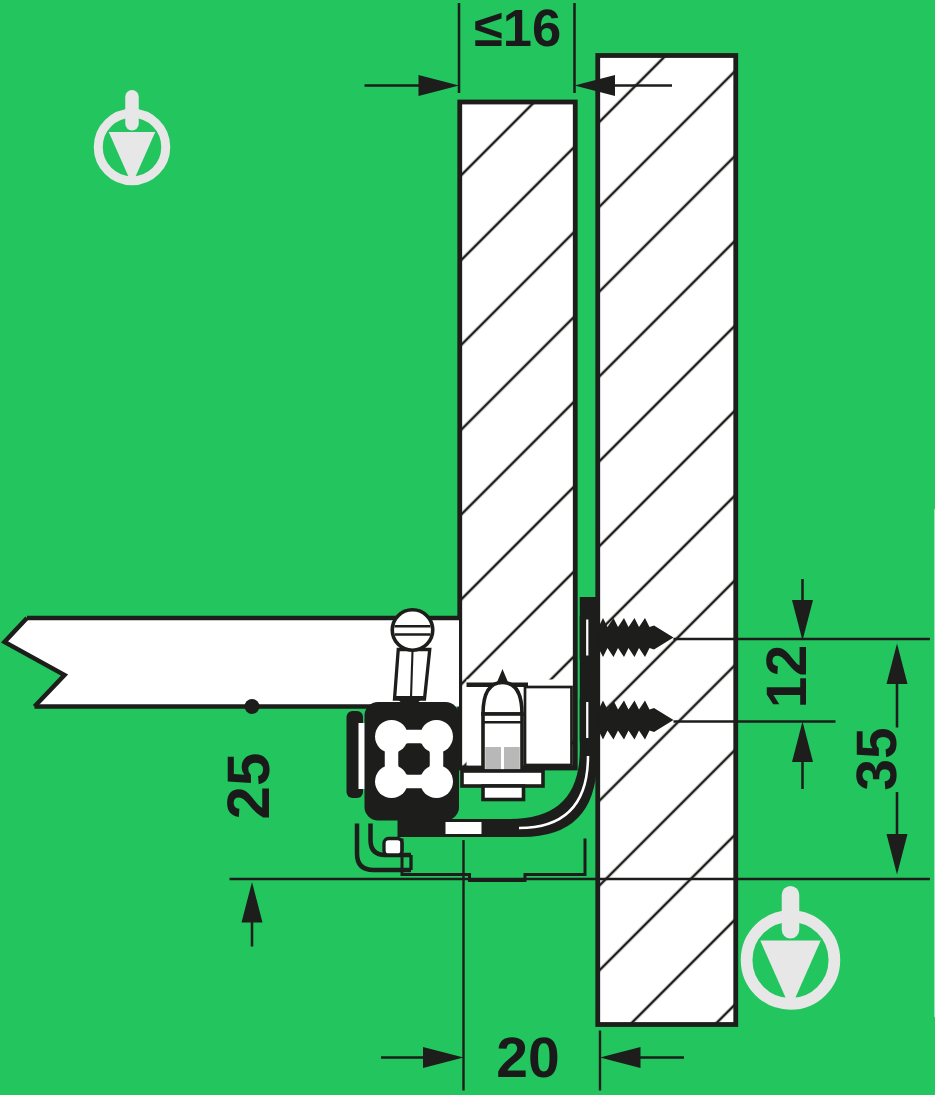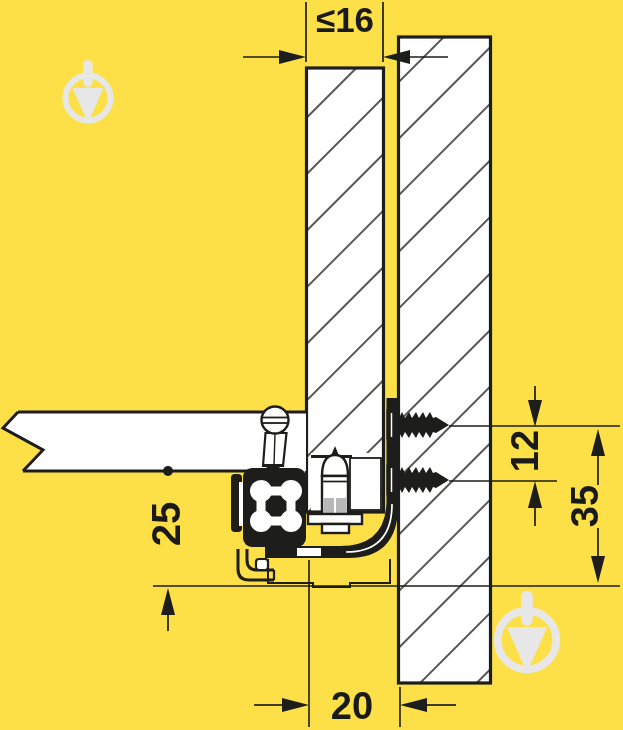--- a/index.html
+++ b/index.html
@@ -1,16 +1,16 @@
 <!DOCTYPE html>
 <html><head>
 <meta charset="utf-8">
 <style>
   html,body{margin:0;padding:0;background:#ffffff;}
-  .stage{width:623px;height:730px;position:relative;background:#fde047;overflow:hidden;
+  .stage{width:623px;height:730px;position:relative;background:#22c55e;overflow:hidden;
          font-family:"Liberation Sans", sans-serif;}
   svg{display:block;}
   text.dim{font-family:"Liberation Sans", sans-serif;font-weight:bold;fill:#1a1a1a;}
 </style>
 </head>
 <body>
 
 <div class="stage">
 <svg width="623" height="730" viewBox="0 0 623 730">
   <defs>

